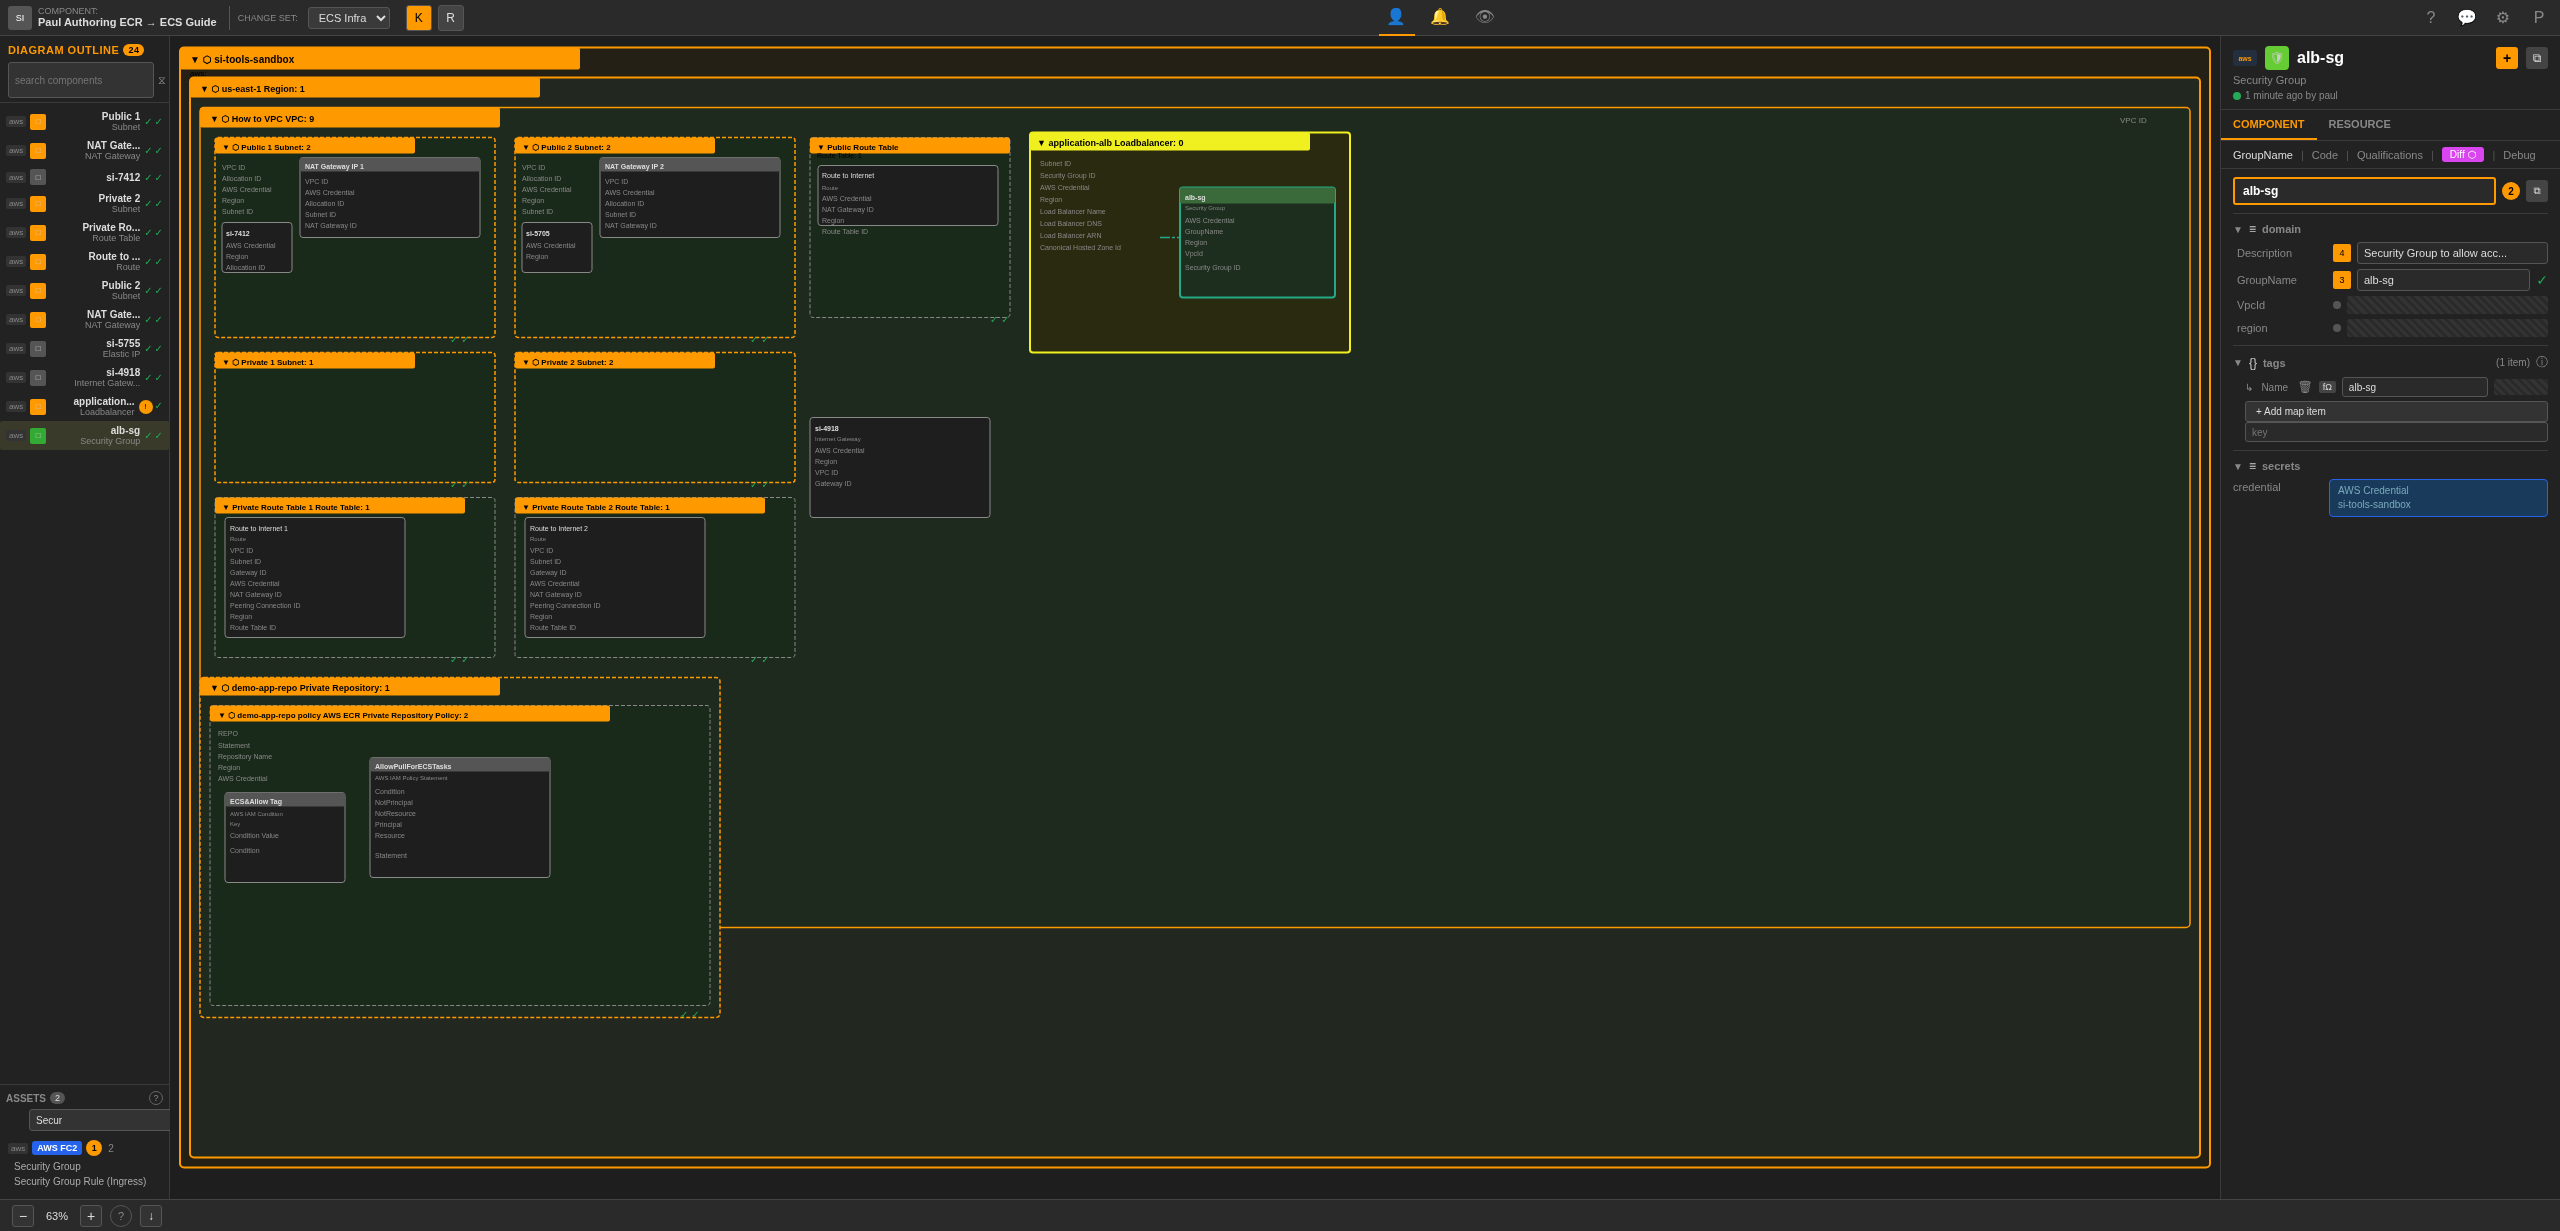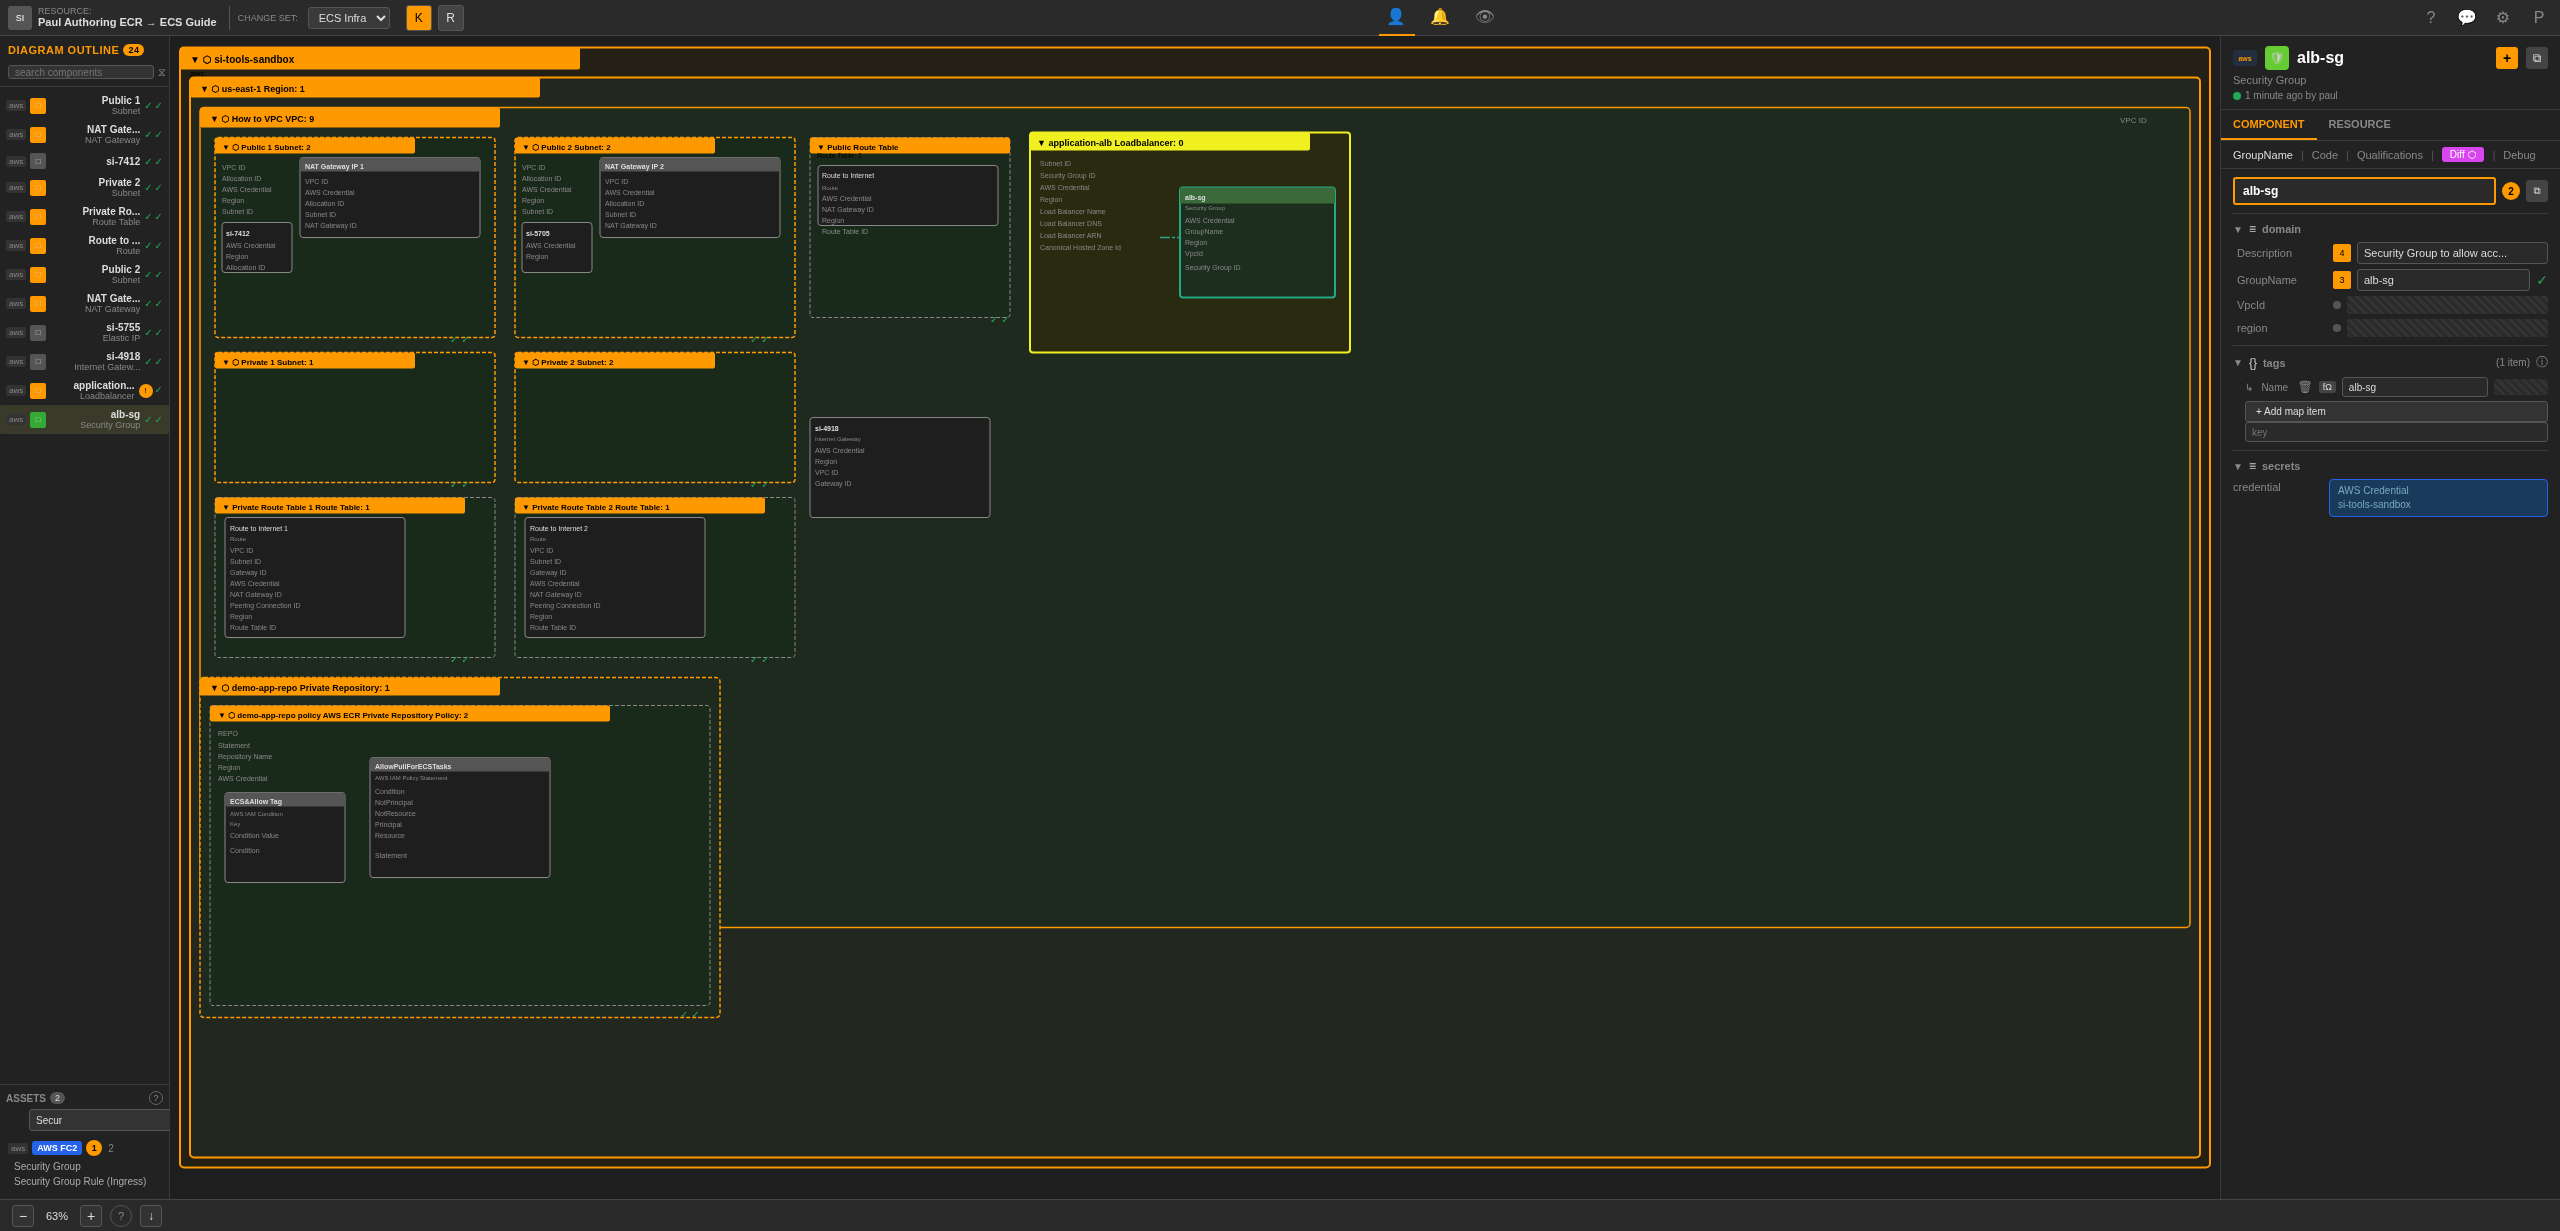--- a/index.html
+++ b/index.html
@@ -26,21 +26,21 @@
 
     
     .main-layout { display: flex; flex: 1; overflow: hidden; }
 
     
     .left-sidebar { width: 170px; background: #222; border-right: 1px solid #3a3a3a; display: flex; flex-direction: column; flex-shrink: 0; }
     .sidebar-header { padding: 8px 8px 4px; border-bottom: 1px solid #3a3a3a; }
     .sidebar-title { font-size: 11px; font-weight: 700; color: #f90; text-transform: uppercase; letter-spacing: 0.5px; display: flex; align-items: center; gap: 4px; }
     .sidebar-count { background: #f90; color: #000; font-size: 9px; font-weight: 700; border-radius: 8px; padding: 1px 5px; }
     .search-row { display: flex; align-items: center; gap: 4px; margin-top: 6px; }
-    .search-input { flex: 1; background: #333; border: 1px solid #555; color: #ddd; font-size: 10px; padding: 3px 6px; border-radius: 3px; height: 14px; }
+    .search-input { flex: 1; background: #333; border: 1px solid #555; color: #ddd; font-size: 10px; padding: 3px 6px; border-radius: 3px; height: 36px; }
     .filter-btn { width: 20px; height: 20px; display: flex; align-items: center; justify-content: center; cursor: pointer; color: #888; }
     .sidebar-items { flex: 1; overflow-y: auto; padding: 4px 0; }
     .sidebar-item { display: flex; align-items: center; gap: 4px; padding: 4px 6px; cursor: pointer; border-radius: 2px; }
     .sidebar-item.active { background: #3a3a2a; }
     .item-provider { font-size: 8px; color: #888; background: #333; padding: 1px 3px; border-radius: 2px; flex-shrink: 0; }
     .item-icon { width: 16px; height: 16px; background: #555; border-radius: 2px; flex-shrink: 0; display: flex; align-items: center; justify-content: center; font-size: 8px; }
     .item-icon.orange { background: #f90; }
     .item-icon.green { background: #3a3; }
     .item-info { flex: 1; min-width: 0; text-align: right; }
     .item-name { font-size: 10px; font-weight: 600; color: #ddd; white-space: nowrap; overflow: hidden; text-overflow: ellipsis; }
@@ -139,21 +139,21 @@
     
     .diag-svg { position: absolute; top: 0; left: 0; width: 100%; height: 100%; }
   </style>
 </head>
 <body>
 
 <div class="topbar">
   <div class="workspace-info">
     <div class="workspace-logo">SI</div>
     <div class="workspace-text">
-      <span class="workspace-label">RESOURCE:</span>
+      <span class="workspace-label">COMPONENT:</span>
       <span class="workspace-name">Paul Authoring ECR → ECS Guide</span>
     </div>
   </div>
   <div class="change-set">
     <span class="change-set-label">CHANGE SET:</span>
     <select class="change-set-select">
       <option>ECS Infra</option>
     </select>
   </div>
   <div class="topbar-icons">

